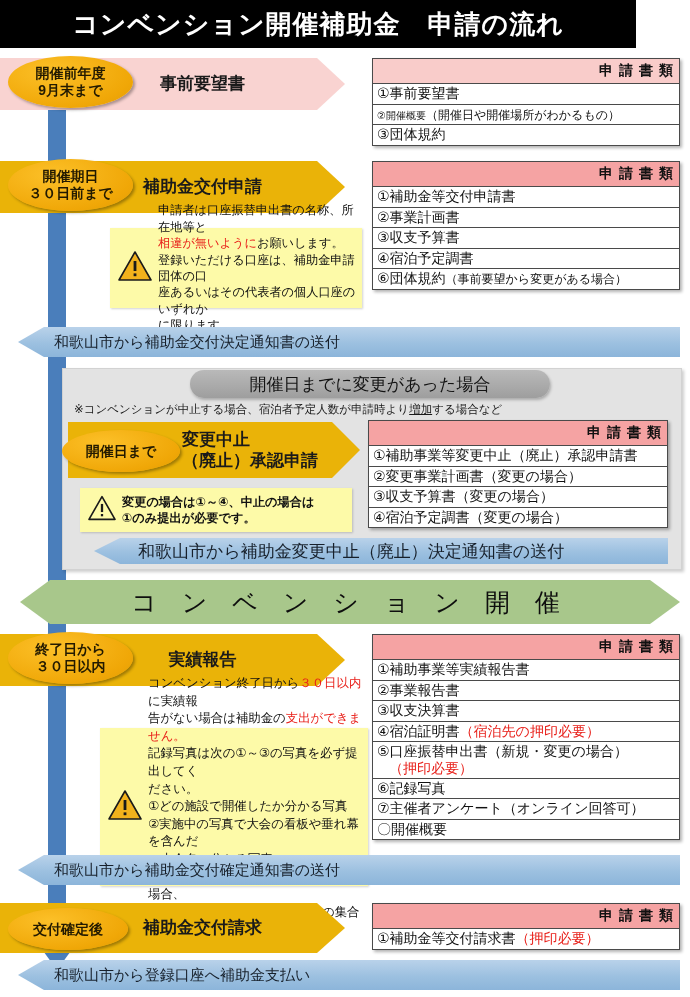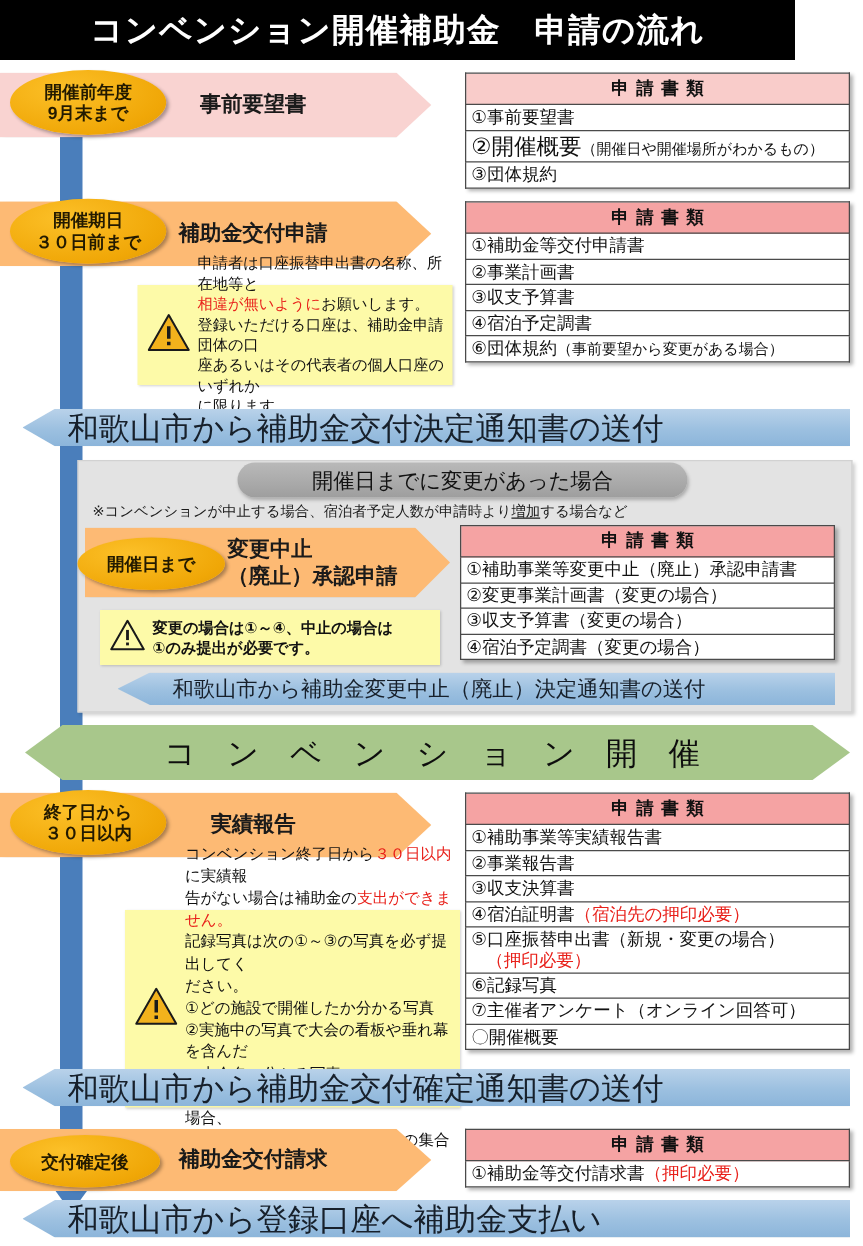--- a/index.html
+++ b/index.html
@@ -24,21 +24,21 @@
   .spine-head{
     width:0;height:0;border-left:19px solid transparent;border-right:19px solid transparent;
     border-top:26px solid #4a7ebb;
   }
   .parrow-wrap{position:absolute;}
   .parrow-shape{
     width:100%;height:100%;
     display:flex;align-items:center;justify-content:center;
   }
   .pk-light{background:#f9d3d1;}
-  .pk-dark{background:#fdba74;}
+  .pk-dark{background:#eab308;}
   .clip-right{clip-path:polygon(0 0, calc(100% - 28px) 0, 100% 50%, calc(100% - 28px) 100%, 0 100%);}
   .arrow-label{
     font-size:17px;font-weight:bold;color:#1a1a1a;text-align:center;
     line-height:1.25;white-space:pre-line;
   }
 
   
   .oval{
     border-radius:50%;
     background:radial-gradient(ellipse at 35% 30%, #fcc028 0%, #f0a707 70%, #e09a05 100%);
@@ -51,39 +51,39 @@
   }
 
   
   .doctable{
     border-collapse:collapse;background:#fff;
     box-shadow:2px 2px 3px rgba(0,0,0,.30);
     table-layout:fixed;
   }
   .doctable th{
     background:#f9ccca;border:1.4px solid #4a4a4a;
-    font-size:14px;font-weight:bold;letter-spacing:6px;text-align:center;
+    font-size:14px;font-weight:bold;letter-spacing:6px;text-align:right;
     padding:3px 0 3px 6px;color:#111;
   }
   .doctable.strong th{background:#f5a3a3;}
   .doctable td{
     border:1.4px solid #4a4a4a;font-size:14px;padding:1px 4px;color:#111;
     line-height:1.25;
   }
   .doctable td .sm{font-size:12px;}
   .red{color:#e8201a;}
 
   
   .bbanner{
     background:linear-gradient(180deg,#b9d2ea 0%,#9cc0e0 55%,#8cb5da 100%);
     clip-path:polygon(26px 0, 100% 0, 100% 100%, 26px 100%, 0 50%);
     display:flex;align-items:center;
     filter:drop-shadow(2px 2px 2px rgba(0,0,0,.28));
   }
-  .bbanner .bt{font-size:25px;color:#17202b;padding-left:36px;}
+  .bbanner .bt{font-size:15px;color:#17202b;padding-left:36px;}
   .bbanner.small .bt{font-size:17px;padding-left:44px;}
 
   
   .gbanner{
     background:#a8c78b;
     clip-path:polygon(30px 0, calc(100% - 30px) 0, 100% 50%, calc(100% - 30px) 100%, 30px 100%, 0 50%);
     display:flex;align-items:center;justify-content:center;
     filter:drop-shadow(2px 3px 3px rgba(0,0,0,.28));
   }
   .gbanner .gt{font-size:25px;letter-spacing:9px;color:#0e0e0e;white-space:pre;}
@@ -135,21 +135,21 @@
     <tr>
         <th>申請書類</th>
       </tr>
   </thead>
   <tbody>
     <tr>
         <td>①事前要望書</td>
       </tr>
     <tr>
         <td>
-      <span style="font-size:18px;">②開催概要</span><span class="sm">（開催日や開催場所がわかるもの）</span>
+      <span style="font-size:10px;">②開催概要</span><span class="sm">（開催日や開催場所がわかるもの）</span>
     </td>
       </tr>
     <tr>
         <td>③団体規約</td>
       </tr>
   </tbody>
 </table>
 
 <div class="abs parrow-wrap" style="left:0px;top:161px;width:345px;height:52px;">
   <div class="parrow-shape pk-dark clip-right" style="filter:drop-shadow(2px 2px 2px rgba(0,0,0,.25));">

